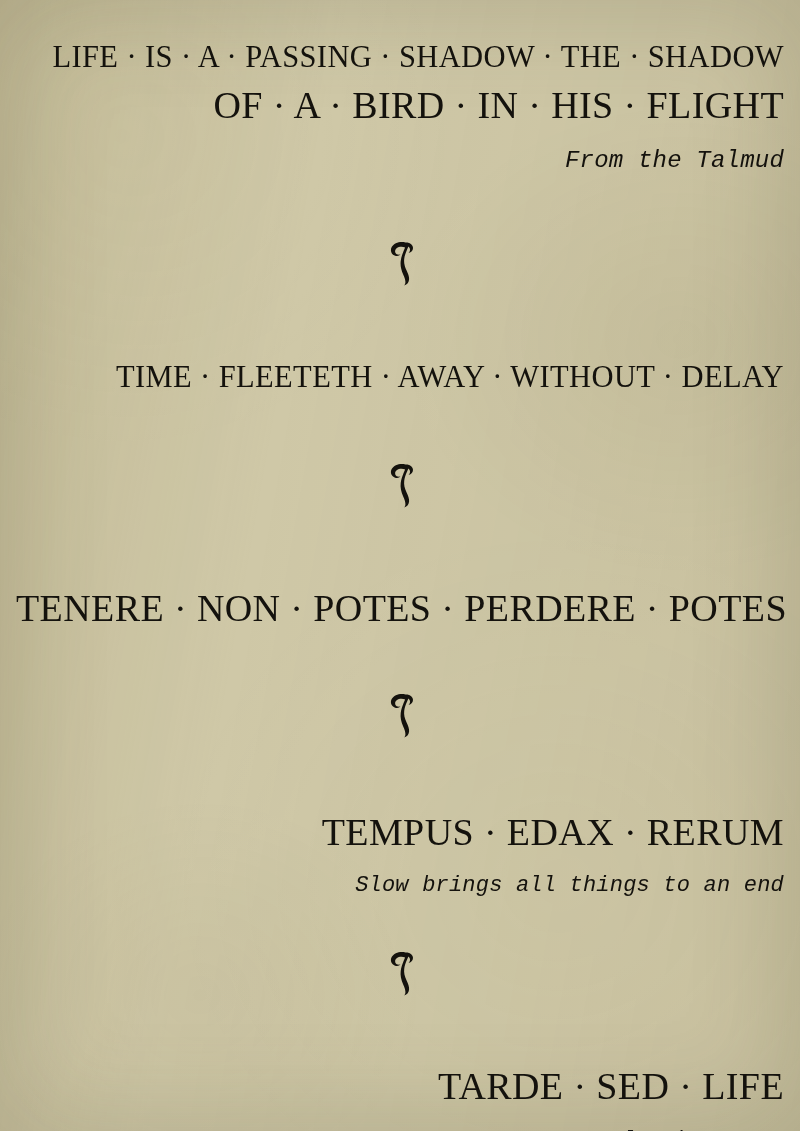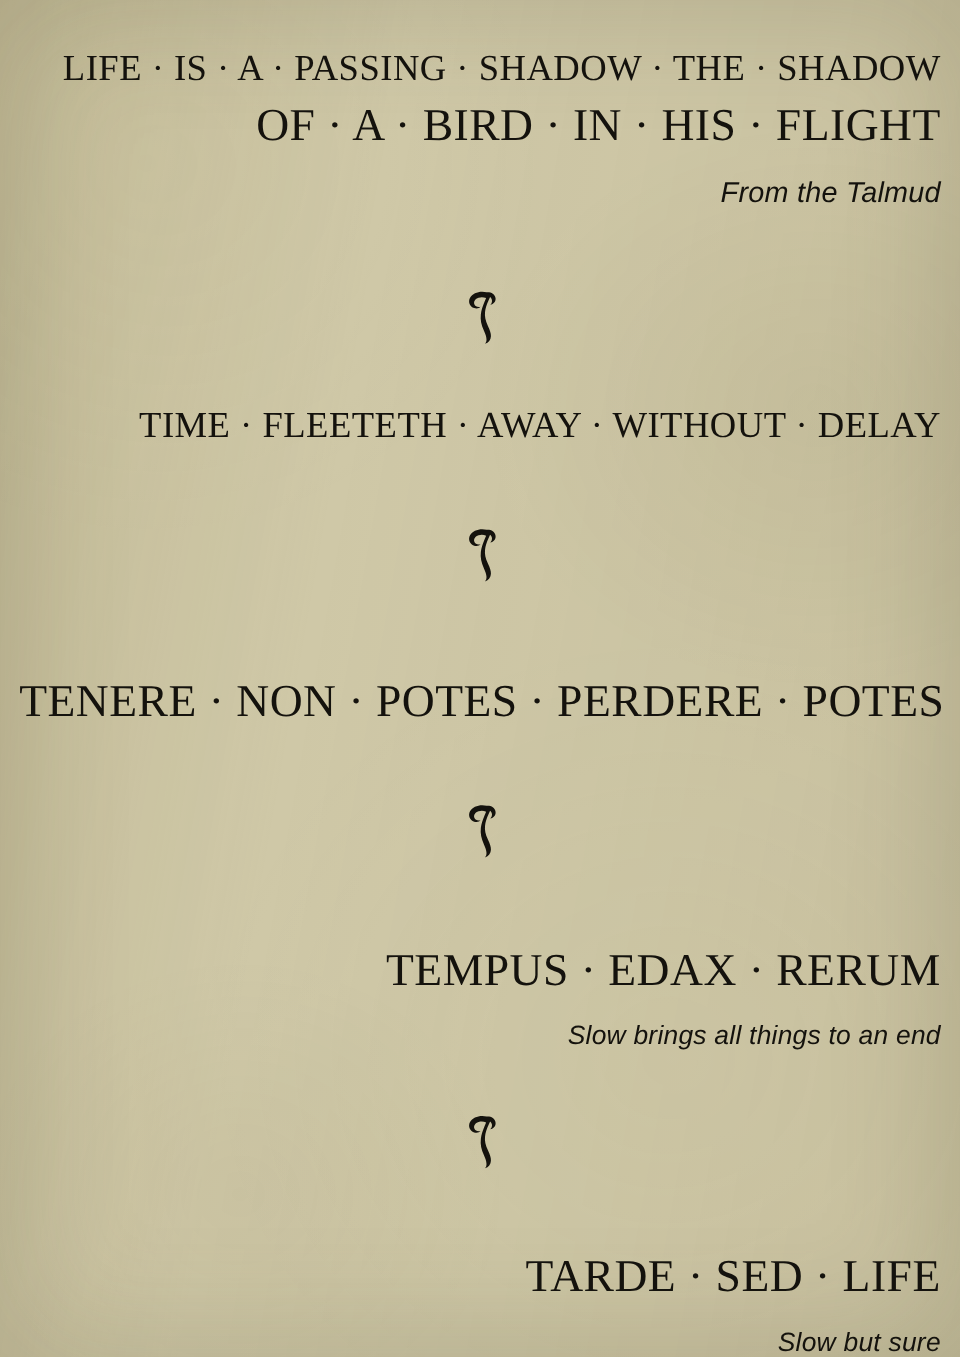--- a/index.html
+++ b/index.html
@@ -51,21 +51,21 @@
     line-height: 1.42;
     color: #14120d;
     margin: 0;
     padding: 0;
     white-space: nowrap;
   }
   .caps.wide {
     font-size: 30.5px;
   }
   .trans {
-    font-family: Liberation Sans, sans-serif;
+    font-family: Liberation Mono, monospace;
     font-style: italic;
     font-size: 24px;
     color: #14120d;
     margin-top: 14px;
     letter-spacing: 0.2px;
   }
   .trans.small {
     font-size: 22px;
   }
   .ornament-row {
@@ -76,21 +76,21 @@
   .ornament {
     font-size: 0;
     line-height: 0;
     color: #14120d;
   }
   .ornament svg { display: block; }
 
   
   .block-1 { margin-top: 2px; }
   .orn-1 { margin-top: 66px; }
-  .block-2 { margin-top: 44px; }
+  .block-2 { margin-top: 68px; }
   .orn-2 { margin-top: 62px; }
   .block-3 { margin-top: 72px; }
   .orn-3 { margin-top: 56px; }
   .block-4 { margin-top: 66px; }
   .orn-4 { margin-top: 52px; }
   .block-5 { margin-top: 62px; }
 </style>
 </head>
 <body>
 

